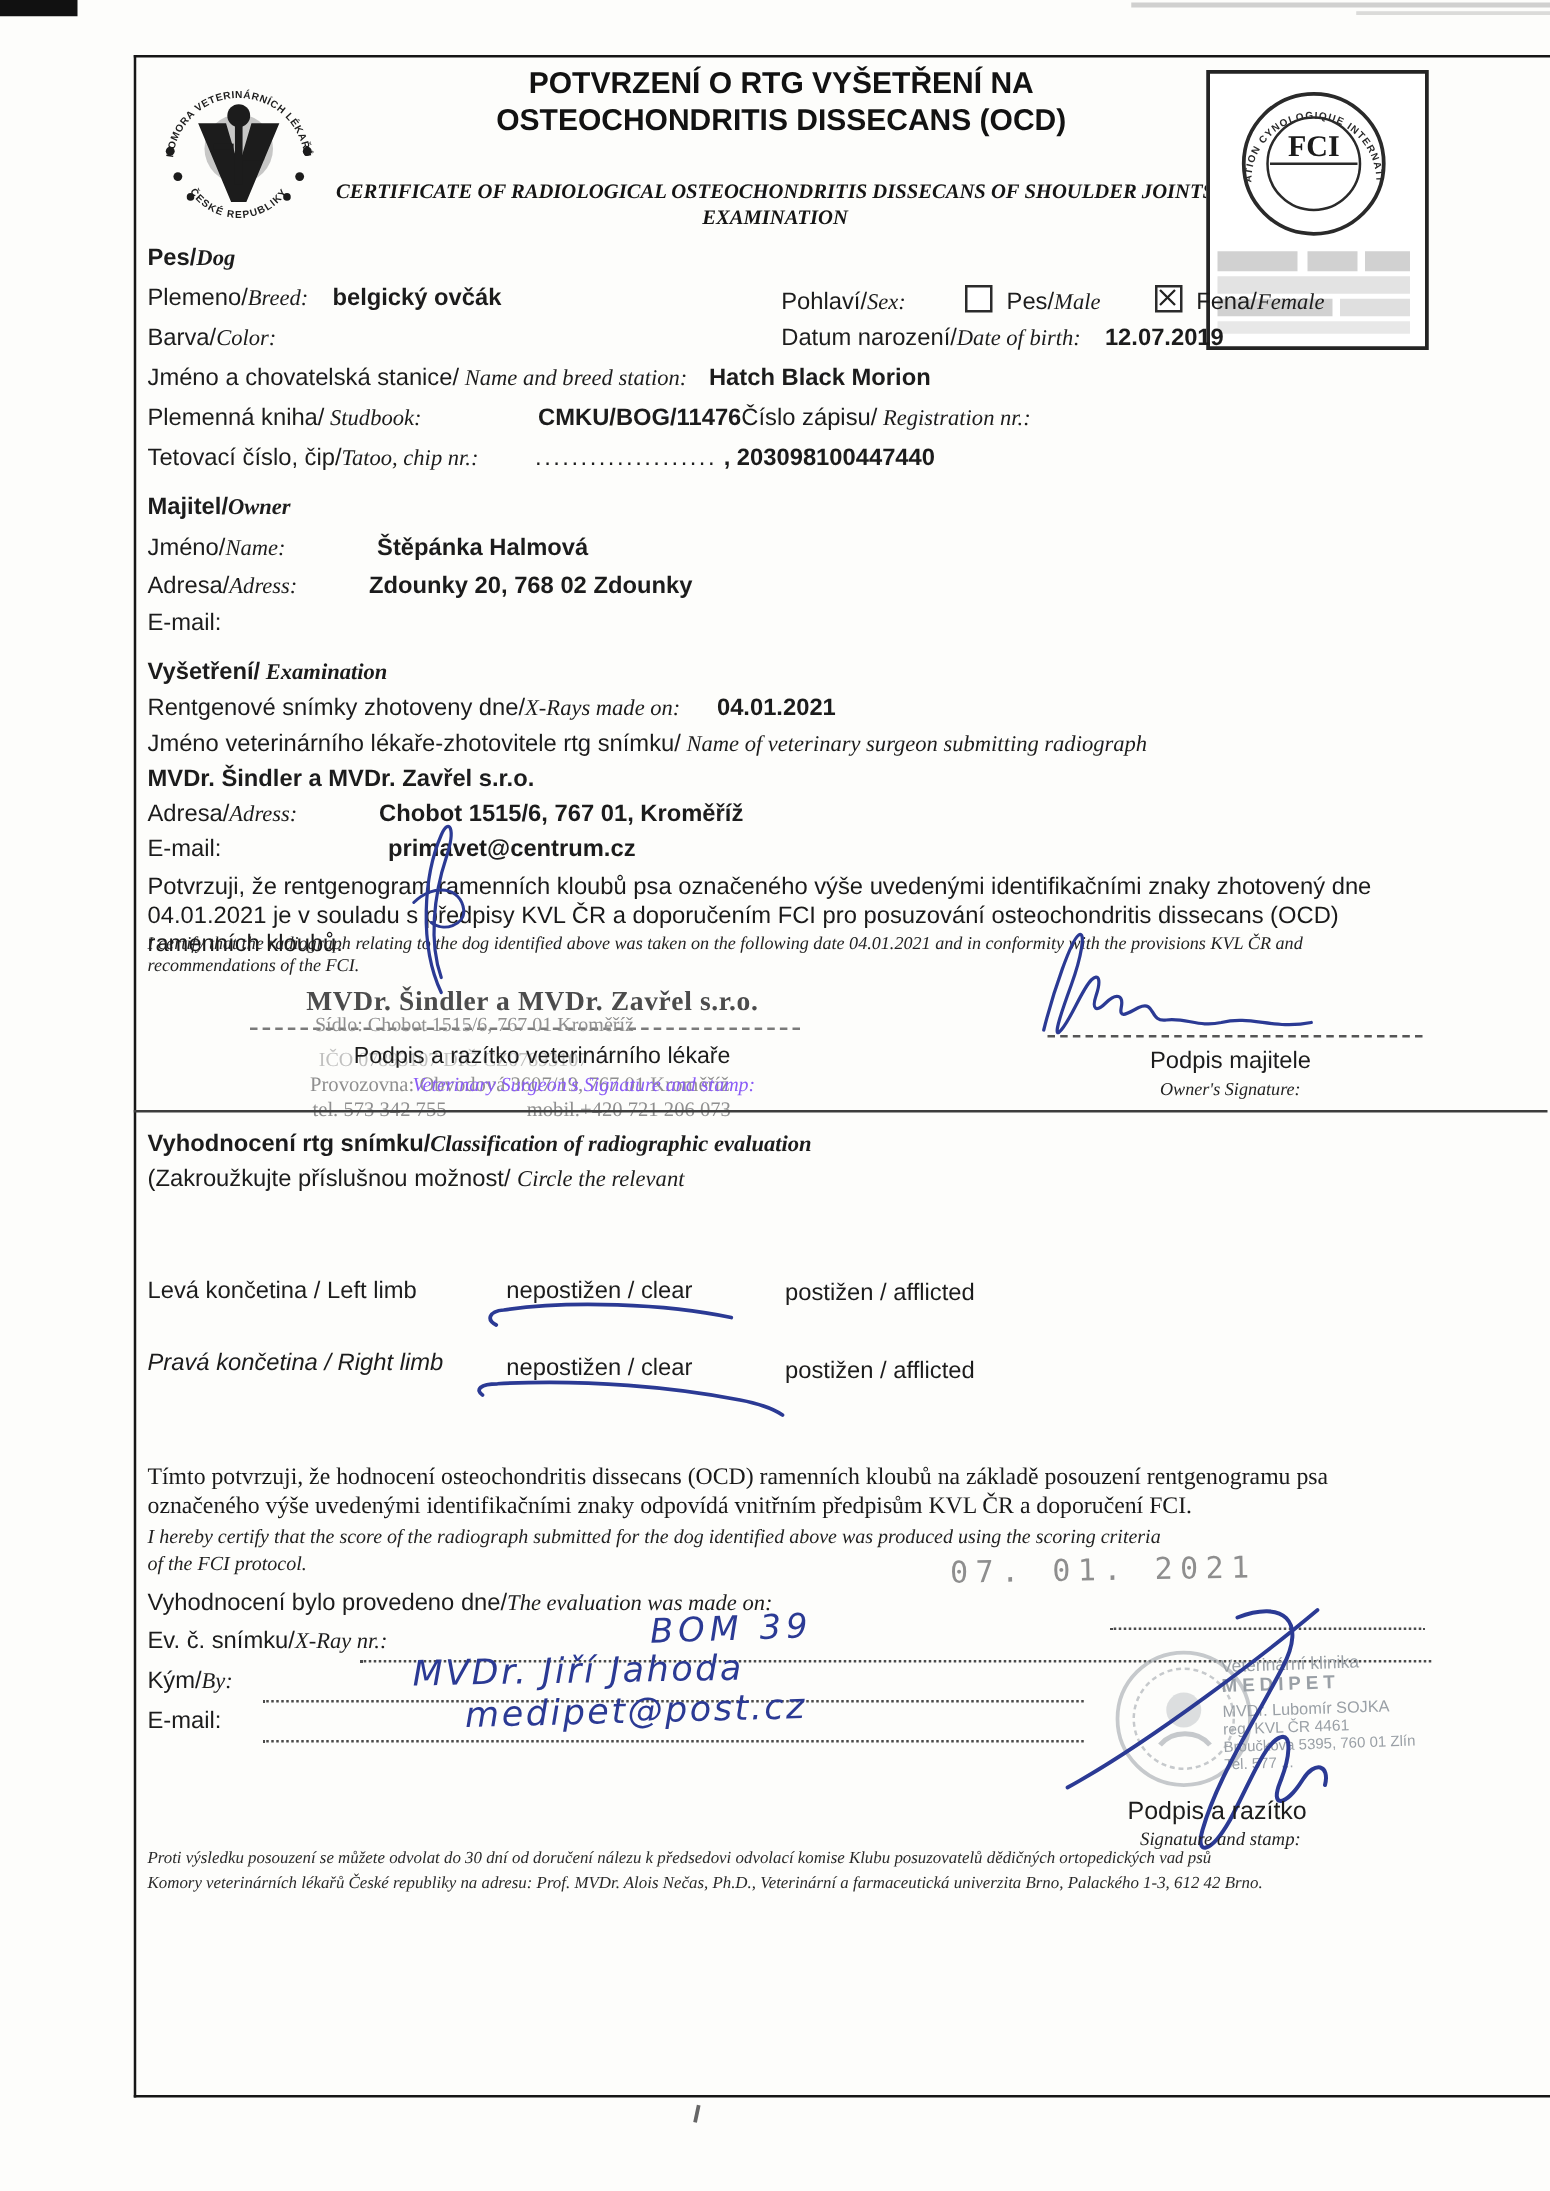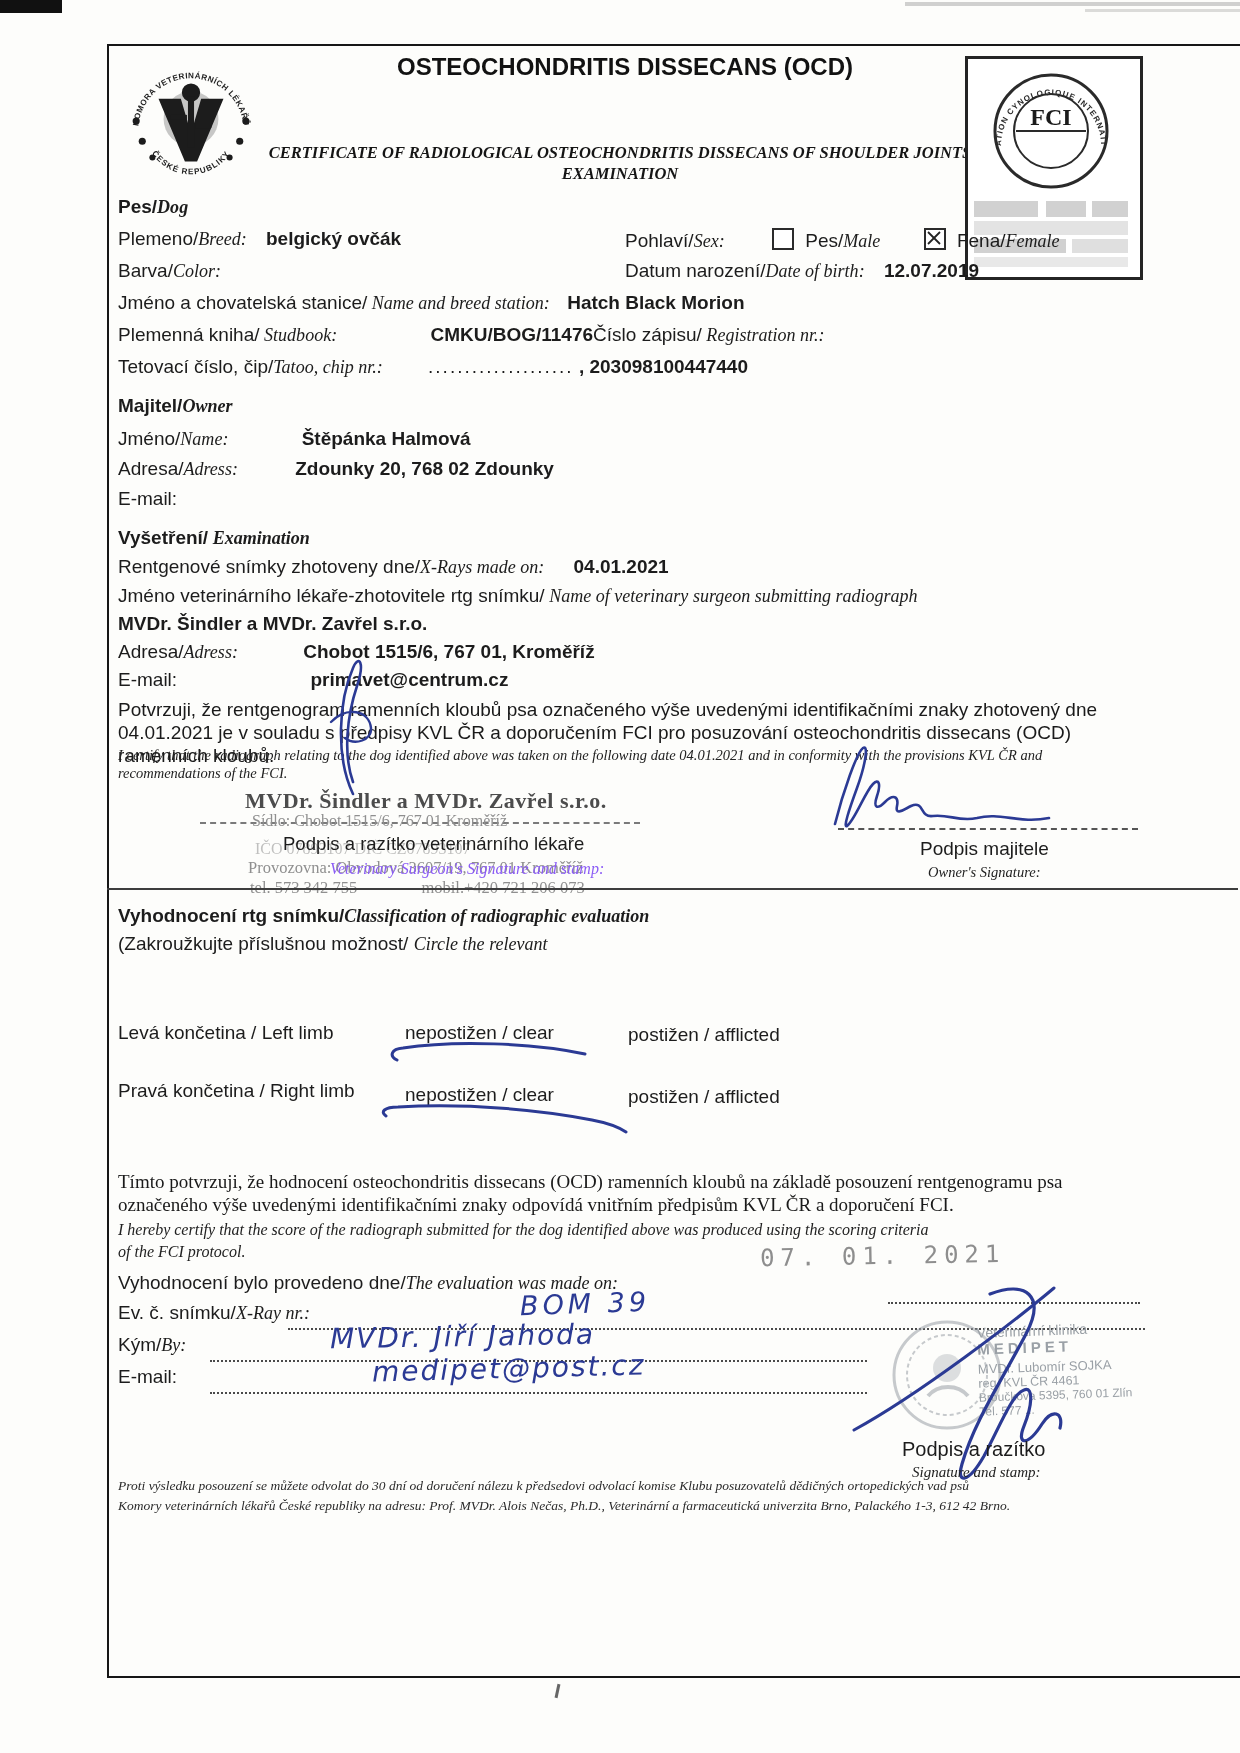--- a/index.html
+++ b/index.html
@@ -62,20 +62,21 @@
   <rect x="70" y="66" width="16" height="5" fill="#1c1c1c"></rect>
   <circle cx="12" cy="64" r="3.5" fill="#1c1c1c"></circle>
     <circle cx="18" cy="84" r="3.5" fill="#1c1c1c"></circle>
     <circle cx="28" cy="100" r="3" fill="#1c1c1c"></circle>
   <circle cx="120" cy="64" r="3.5" fill="#1c1c1c"></circle>
     <circle cx="114" cy="84" r="3.5" fill="#1c1c1c"></circle>
     <circle cx="104" cy="100" r="3" fill="#1c1c1c"></circle>
 </svg>
 
 <div class="title">
+  <div>POTVRZENÍ O RTG VYŠETŘENÍ NA</div>
   <div>OSTEOCHONDRITIS DISSECANS (OCD)</div>
 </div>
 <div class="subtitle">
   <div>CERTIFICATE OF RADIOLOGICAL OSTEOCHONDRITIS DISSECANS OF SHOULDER JOINTS</div>
   <div>EXAMINATION</div>
 </div>
 
 <div class="fci-box">
   <svg width="166" height="212" viewBox="0 0 166 212">
     <defs>
@@ -214,21 +215,21 @@
   <span>(Zakroužkujte příslušnou možnost/ </span><span class="en">Circle the relevant</span>
 </div>
 
 <div class="row" style="left:118px;top:1022px;">Levá končetina / Left limb</div>
 <div class="row" style="left:405px;top:1022px;">nepostižen / clear</div>
 <div class="row" style="left:628px;top:1024px;">postižen / afflicted</div>
 <svg class="abs" style="left:383px;top:1040px;" width="210" height="26" viewBox="0 0 210 26">
   <path d="M14,20 C6,16 8,9 20,8 C72,0 150,3 202,14" stroke="#2b3a94" stroke-width="3" fill="none" stroke-linecap="round"></path>
 </svg>
 
-<div class="row" style="left:118px;top:1080px;">Pravá končetina / Right limb</div>
+<div class="row" style="left:118px;top:1080px;font-style:italic;">Pravá končetina / Right limb</div>
 <div class="row" style="left:405px;top:1084px;">nepostižen / clear</div>
 <div class="row" style="left:628px;top:1086px;">postižen / afflicted</div>
 <svg class="abs" style="left:372px;top:1102px;" width="260" height="34" viewBox="0 0 260 34">
   <path d="M14,14 C8,10 12,5 26,5 C96,1 170,8 220,18 C236,21 248,26 254,30" stroke="#2b3a94" stroke-width="3" fill="none" stroke-linecap="round"></path>
 </svg>
 
 <div class="para-cz" style="top:1170px;font-family:Liberation Serif, serif;">Tímto potvrzuji, že hodnocení osteochondritis dissecans (OCD) ramenních kloubů na základě posouzení rentgenogramu psa označeného výše uvedenými identifikačními znaky odpovídá vnitřním předpisům KVL ČR a doporučení FCI.</div>
 <div class="para-en" style="top:1220px;font-size:16px;line-height:20px;">I hereby certify that the score of the radiograph submitted for the dog identified above was produced using the scoring criteria</div>
 <div class="para-en" style="top:1242px;font-size:16px;line-height:20px;">of the FCI protocol.</div>
 

